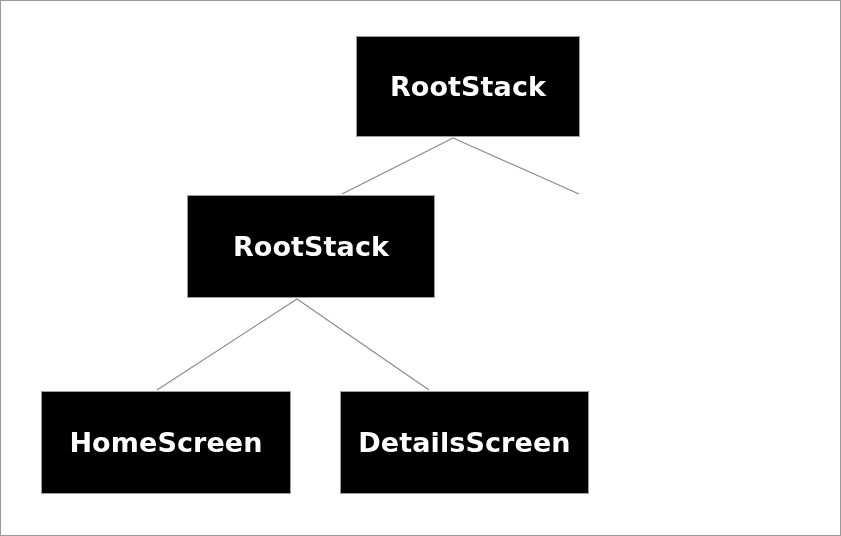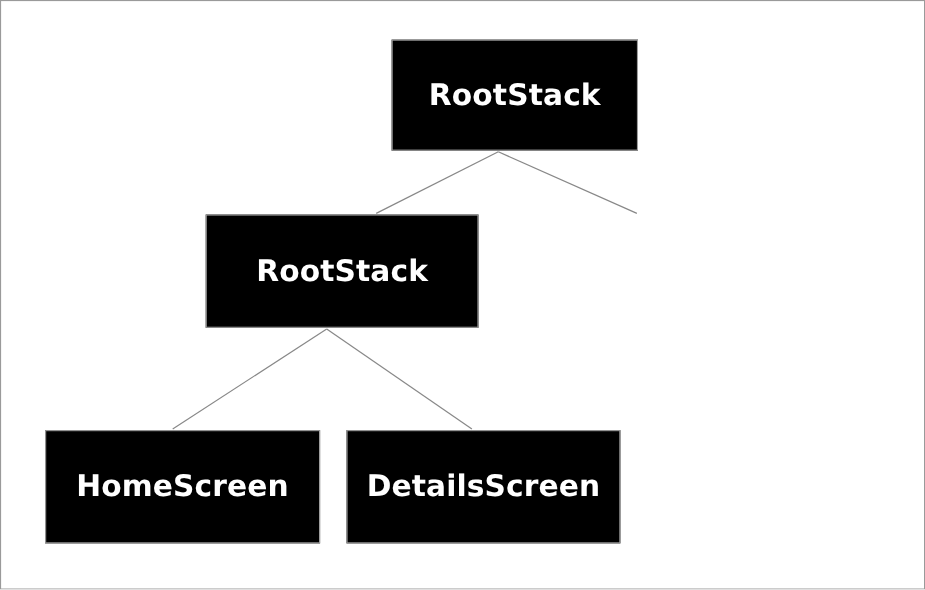--- a/index.html
+++ b/index.html
@@ -46,21 +46,21 @@
     line-height: 1;
     letter-spacing: 0.1px;
     white-space: nowrap;
     text-align: center;
   }
   
   #node-root      { left: 355px; top: 35px;  width: 224px; height: 101px; align-items: center; }
   #node-main      { left: 186px; top: 194px; width: 248px; height: 103px; }
   #node-modal     { left: 475px; top: 194px; width: 248px; height: 103px; }
   #node-home      { left: 40px;  top: 390px; width: 250px; height: 103px; }
-  #node-details   { left: 314px; top: 390px; width: 249px; height: 103px; }
+  #node-details   { left: 339px; top: 390px; width: 249px; height: 103px; }
 </style>
 </head>
 <body>
 
 <div id="canvas">
 
   <svg id="edge-layer" viewBox="0 0 841 536" width="841" height="536" xmlns="http://www.w3.org/2000/svg">
 
     <line x1="452" y1="137" x2="341" y2="193" stroke="#888888" stroke-width="1.1"></line>
 

